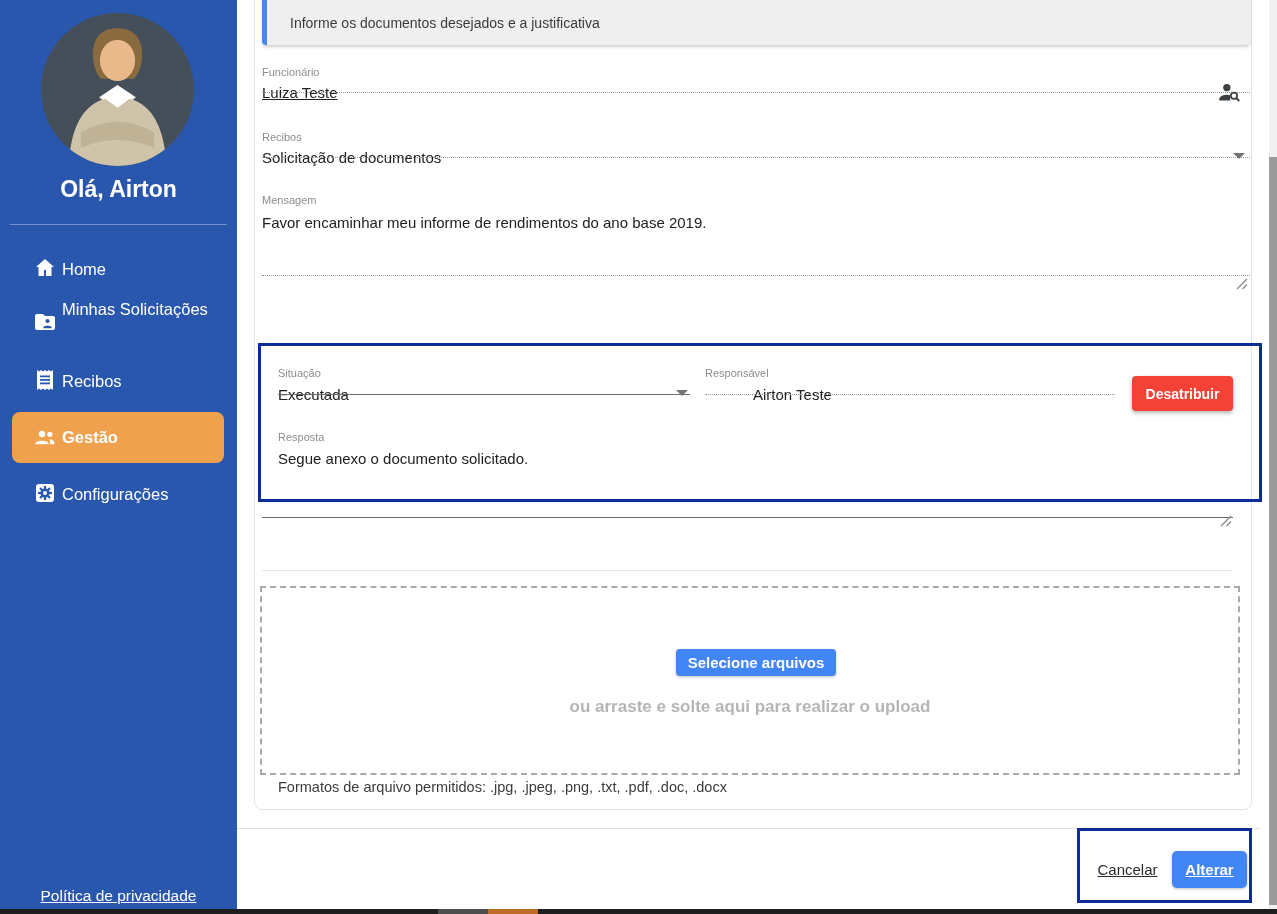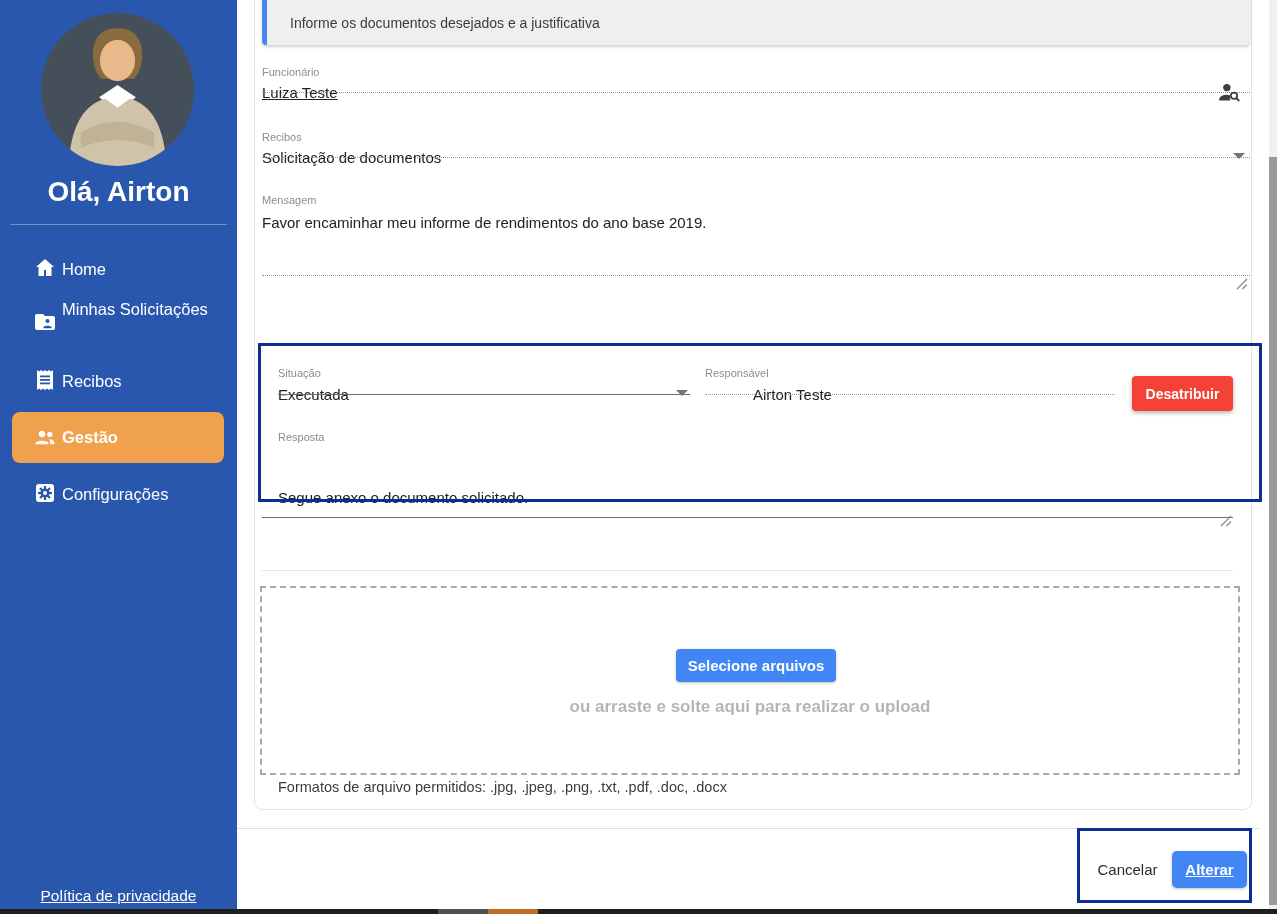--- a/index.html
+++ b/index.html
@@ -3,21 +3,21 @@
 <meta charset="utf-8">
 <style>
   * { margin:0; padding:0; box-sizing:border-box; }
   html,body { width:1277px; height:914px; }
   body { font-family:"Liberation Sans", sans-serif; background:#fff; }
   #screen { position:relative; width:1277px; height:914px; overflow:hidden; background:#fff; }
 
   
   .sidebar { position:absolute; left:0; top:0; width:237px; height:909px; background:#2a57ae; }
   .avatar-wrap { position:absolute; left:41px; top:13px; width:153px; height:153px; border-radius:50%; overflow:hidden; }
-  .greeting { position:absolute; left:0; top:176px; width:237px; text-align:center; color:#fff; font-size:28px; font-weight:bold; }
+  .greeting { position:absolute; left:0; top:176px; width:237px; text-align:center; color:#fff; font-size:23px; font-weight:bold; }
   .side-divider { position:absolute; left:10px; top:224px; width:217px; border-top:1px solid rgba(255,255,255,0.35); }
   .nav-item { position:absolute; left:0; width:217px; height:34px; color:#fff; cursor:pointer; }
   .nav-icon { position:absolute; left:33px; top:4px; width:24px; height:24px; }
   .nav-label { position:absolute; left:62px; top:6px; font-size:16.5px; font-weight:500; line-height:22px; width:160px; }
   .nav-item.active-pill { left:12px; width:212px; height:51px; background:#f0a14d; border-radius:8px; }
   .nav-item.active-pill .nav-icon { left:21px; top:13px; }
   .nav-item.active-pill .nav-label { left:50px; top:14px; font-weight:bold; }
   .privacy-link { position:absolute; left:0; top:887px; width:237px; text-align:center; color:#fff; font-size:15.5px; text-decoration:underline; cursor:pointer; }
 
   
@@ -37,24 +37,24 @@
   .dd-arrow { position:absolute; width:0; height:0; border-left:6px solid transparent; border-right:6px solid transparent; border-top:6px solid #757575; }
 
   
   .hl-box { position:absolute; border:3px solid #0d2d96; background:transparent; pointer-events:none; }
 
   
   .btn-red { position:absolute; left:1132px; top:376px; width:101px; height:35px; background:#f44336; color:#ffffff;
              font-size:14px; font-weight:bold; border:none; border-radius:4px; box-shadow:0 2px 4px rgba(0,0,0,0.3); cursor:pointer; font-family:inherit; }
   .btn-blue { background:#4285f4; color:#fff; font-weight:bold; border:none; border-radius:4px; cursor:pointer;
               box-shadow:0 1px 3px rgba(0,0,0,0.25); font-family:inherit; }
-  .btn-select-files { position:absolute; left:676px; top:649px; width:160px; height:33px; font-size:15px; }
+  .btn-select-files { position:absolute; left:676px; top:649px; width:160px; height:27px; font-size:15px; }
   .btn-alterar { position:absolute; left:1172px; top:851px; width:75px; height:37px; font-size:15px; border-radius:5px;text-decoration:underline; }
   .btn-cancel { position:absolute; left:1085px; top:851px; width:85px; height:37px; background:transparent; border:none;
-                color:#2b2b2b; font-size:15px; cursor:pointer; font-family:inherit; }
+                color:#2b2b2b; font-size:15px; cursor:pointer; font-family:inherit;text-decoration:underline; }
 
   
   .dashed-box { position:absolute; left:260px; top:586px; width:980px; height:189px; border:2px dashed #a9a9a9; }
   .drag-text { position:absolute; left:260px; top:697px; width:980px; text-align:center; font-size:17px; font-weight:bold; color:#b5b5b5; }
   .formats-text { position:absolute; left:278px; top:779px; font-size:14.5px; color:#3c3c3c; }
 
   .bottom-divider { position:absolute; left:237px; top:828px; width:1023px; border-top:1px solid #e0e0e0; }
 
   
   .bottom-strip { position:absolute; left:0; top:909px; width:1277px; height:5px; background:#1e1e1e; }
@@ -190,21 +190,21 @@
   <div class="solid-line" style="left:278px; top:394px; width:412px;"></div>
   <div class="dd-arrow" style="left:676px; top:390px;"></div>
 
   <div class="f-label" style="left:705px; top:367px;">Responsável</div>
   <div class="f-value" style="left:705px; top:386px;margin-left:48px;">Airton Teste</div>
   <div class="dotted-line" style="left:705px; top:394px; width:410px;"></div>
 
   <button class="btn-red">Desatribuir</button>
 
   <div class="f-label" style="left:278px; top:431px;">Resposta</div>
-  <div class="f-value" style="left:278px; top:450px; width:940px;margin-top:39px;">Segue anexo o documento solicitado.</div>
+  <div class="f-value" style="left:278px; top:450px; width:940px;">Segue anexo o documento solicitado.</div>
   <div class="solid-line" style="left:262px; top:517px; width:971px;"></div>
   <div class="resize-handle" style="left:1220px; top:513px;">
     <svg width="12" height="12" viewBox="0 0 12 12">
         <path d="M11 1 L1 11 M11 6.5 L6.5 11" stroke="#8a8a8a" stroke-width="1.3" fill="none"></path>
       </svg>
   </div>
 
   <div class="hl-box" style="left:258px; top:343px; width:1004px; height:159px;"></div>
 
   <div class="light-line" style="left:262px; top:570px; width:971px;"></div>

